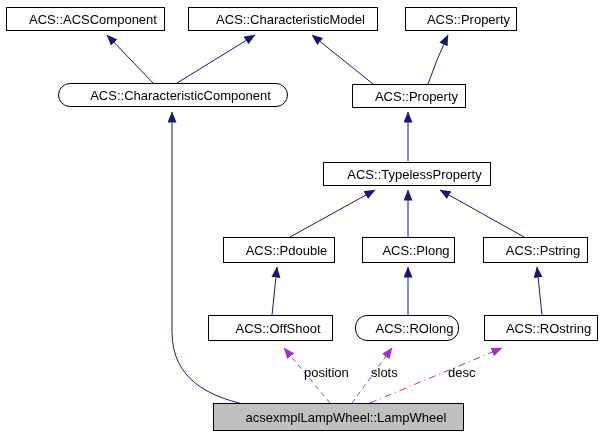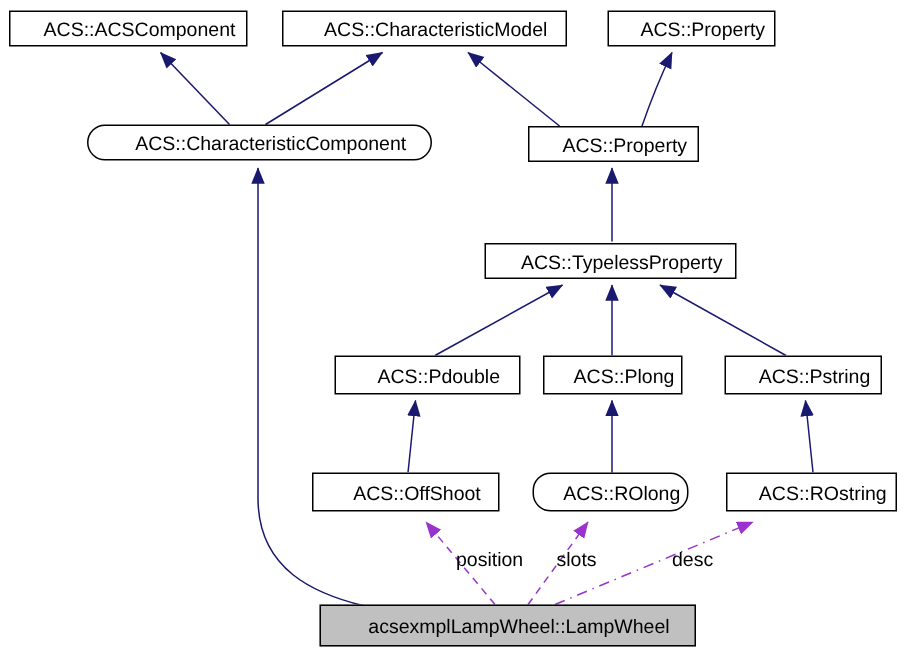--- a/index.html
+++ b/index.html
@@ -92,21 +92,21 @@
     <span>ACS::CharacteristicComponent</span>
   </div>
   <div class="node" style="left:352px;top:84px;width:114px;height:24px;">
     <span>ACS::Property</span>
   </div>
 
   <div class="node" style="left:323px;top:162px;width:168px;height:24px;">
     <span>ACS::TypelessProperty</span>
   </div>
 
-  <div class="node" style="left:223px;top:237px;width:124px;height:26px;">
+  <div class="node" style="left:223px;top:237px;width:112px;height:26px;">
     <span>ACS::Pdouble</span>
   </div>
   <div class="node" style="left:483px;top:237px;width:105px;height:26px;">
     <span>ACS::Pstring</span>
   </div>
   <div class="node" style="left:362px;top:237px;width:93px;height:26px;">
     <span>ACS::Plong</span>
   </div>
 
   <div class="node" style="left:208px;top:315px;width:125px;height:26px;">

